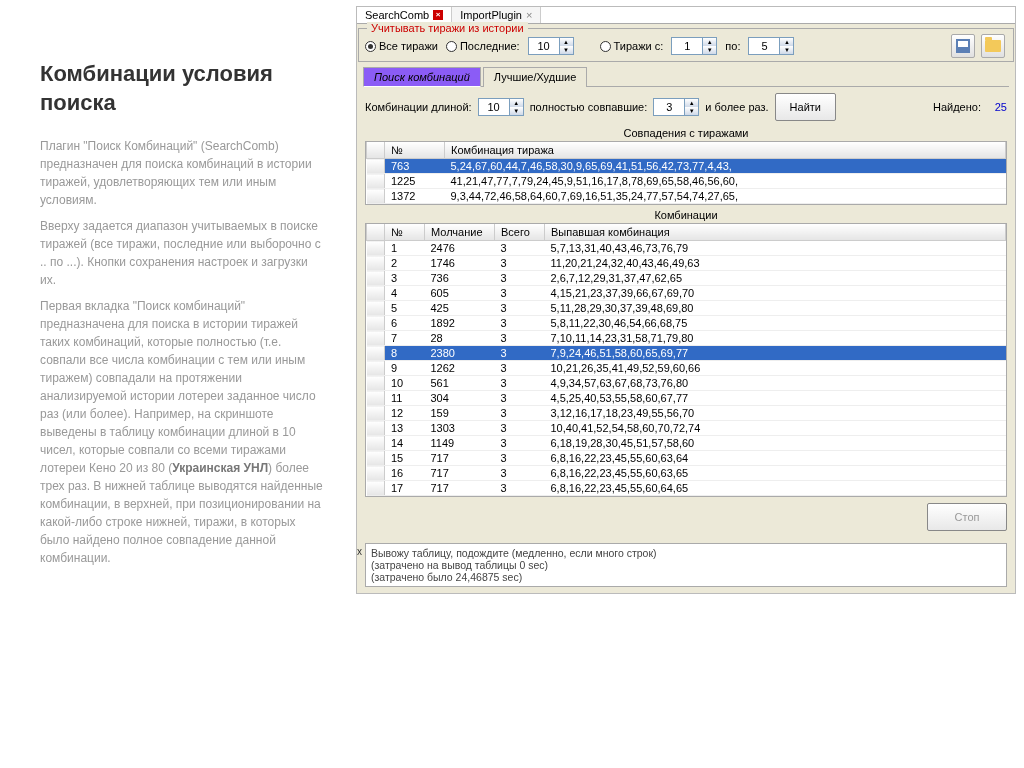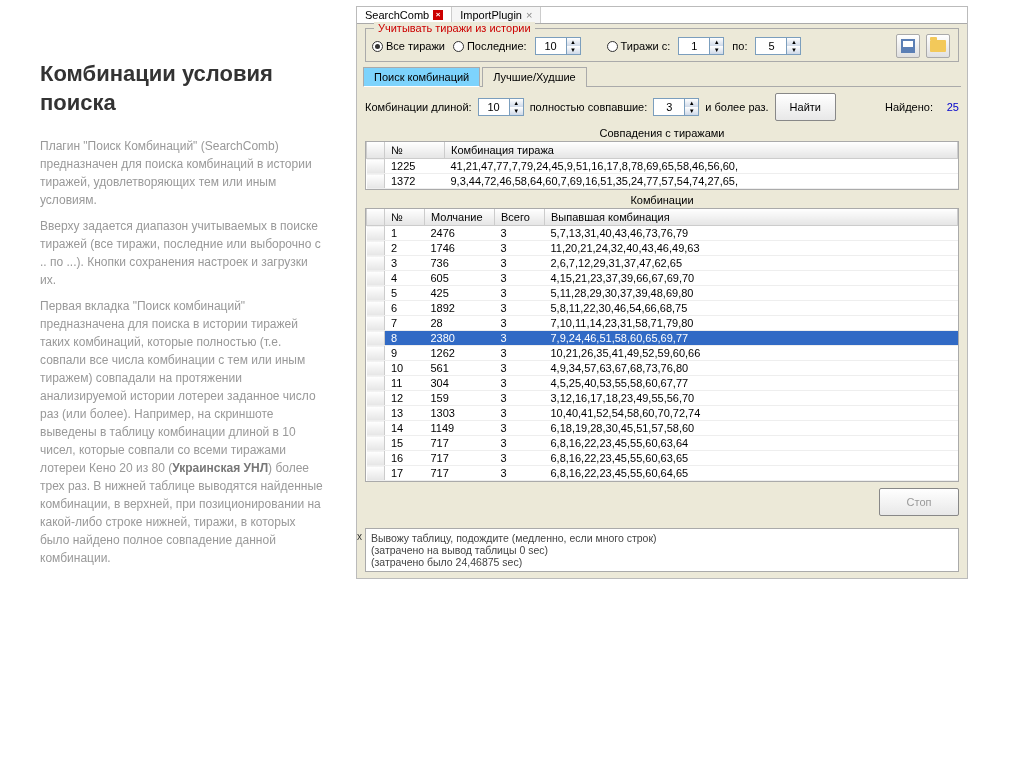--- a/index.html
+++ b/index.html
@@ -2,44 +2,44 @@
 <html><head>
 <meta charset="utf-8">
 <style>
 * { box-sizing: border-box; margin: 0; padding: 0; }
 body { font-family: Tahoma, Arial, sans-serif; font-size: 11px; background: #fff; width: 1024px; height: 768px; overflow: hidden; position: relative; }
 .page { display: flex; height: 768px; }
 .left { width: 356px; padding: 60px 30px 38px 40px; }
 .left h1 { font-size: 22px; color: #333; font-weight: bold; margin-bottom: 20px; line-height: 1.3; }
 .left p { font-size: 12px; color: #999; line-height: 1.5; margin-bottom: 8px; }
 .right { flex: 1; padding-top: 6px; }
-.app { border: 1px solid #bbb; background: #ece9d8; width: 612px; }
+.app { border: 1px solid #bbb; background: #ece9d8; width: 660px; }
 .app-tabs { display: flex; background: #fff; border-bottom: 1px solid #aaa; }
 .app-tab { display: flex; align-items: center; gap: 4px; padding: 2px 8px; border-right: 1px solid #ccc; background: #f5f5f5; font-size: 11px; }
 .app-tab.active { background: #fff; }
 .red-x { display: inline-block; width: 10px; height: 10px; background: #c00; color: #fff; text-align: center; line-height: 10px; font-size: 8px; font-weight: bold; }
-.groupbox { margin: 4px 8px; border: 1px solid #aaa; padding: 8px 6px 6px; position: relative; }
+.groupbox { margin: 4px 1px; border: 1px solid #aaa; padding: 8px 6px 6px; position: relative; }
 .groupbox-title { position: absolute; top: -7px; left: 8px; background: #ece9d8; padding: 0 4px; color: #c00; font-size: 11px; }
 .radio-row { display: flex; align-items: center; gap: 8px; }
 .radio { display: flex; align-items: center; gap: 3px; }
 .radio-dot { width: 11px; height: 11px; border: 1px solid #333; border-radius: 50%; background: #fff; display: flex; align-items: center; justify-content: center; }
 .radio-dot.sel::after { content: ""; width: 5px; height: 5px; background: #333; border-radius: 50%; }
 .spin { display: inline-flex; border: 1px solid #7b9ebd; background: #fff; height: 18px; }
 .spin input { border: none; width: 30px; text-align: center; font-size: 11px; outline: none; }
 .spin-btns { display: flex; flex-direction: column; width: 14px; }
 .spin-btn { flex: 1; background: linear-gradient(#fff,#cfd9e8); border-left: 1px solid #7b9ebd; font-size: 6px; display: flex; align-items: center; justify-content: center; line-height: 1; }
 .icon-btn { width: 24px; height: 24px; border: 1px solid #aaa; background: linear-gradient(#fff,#e0e0e0); display: flex; align-items: center; justify-content: center; border-radius: 2px; }
 .disk-icon { width: 14px; height: 14px; background: #5b7fb5; position: relative; }
 .disk-icon::after { content: ""; position: absolute; top: 2px; left: 2px; right: 2px; height: 6px; background: #fff; }
 .folder-icon { width: 16px; height: 12px; background: #f3c95a; border-radius: 1px; position: relative; }
 .folder-icon::before { content: ""; position: absolute; top: -3px; left: 0; width: 7px; height: 3px; background: #f3c95a; border-radius: 1px 1px 0 0; }
 .right-icons { position: absolute; right: 8px; display: flex; gap: 6px; }
 .subtabs { display: flex; margin: 2px 6px 0; border-bottom: 1px solid #aaa; }
 .subtab { padding: 3px 10px; border: 1px solid #aaa; border-bottom: none; background: #ece9d8; font-size: 11px; margin-right: 2px; position: relative; top: 1px; }
-.subtab.active { background: #7dd3fc; border-bottom: 1px solid #fff; }
+.subtab.active { background: #8b5cf6; border-bottom: 1px solid #fff; font-style: italic; }
 .params { margin: 6px 8px; display: flex; align-items: center; gap: 6px; font-size: 11px; }
 .btn { border: 1px solid #888; background: linear-gradient(#fff,#e8e8e8); padding: 7px 14px; font-size: 11px; border-radius: 2px; }
 .section-title { text-align: center; font-size: 11px; margin: 4px 0 2px; }
 .tbl-wrap { margin: 0 8px; border: 1px solid #aaa; background: #fff; max-height: 76px; overflow: hidden; }
 .tbl-wrap.big { max-height: 296px; overflow-y: auto; }
 .tbl { width: 100%; border-collapse: collapse; font-size: 11px; }
 .tbl th { background: linear-gradient(#fff,#e5e5e5); border: 1px solid #ccc; border-top: none; padding: 2px 6px; text-align: left; font-weight: normal; }
 .tbl td { border-bottom: 1px solid #eee; padding: 1px 6px; white-space: nowrap; }
 .tbl tr.sel td { background: #316ac5; color: #fff; }
 .tbl td.rowh { background: linear-gradient(#fff,#e5e5e5); border-right: 1px solid #ccc; width: 18px; }
@@ -155,20 +155,25 @@
       <div class="tbl-wrap">
         <table class="tbl">
           <thead>
               <tr>
             <th class="rowh-h"></th>
             <th style="width:60px">№</th>
             <th>Комбинация тиража</th>
           </tr>
             </thead>
           <tbody id="top-body">
+              <tr class="sel">
+                <td class="rowh"></td>
+                <td>763</td>
+                <td>5,24,67,60,44,7,46,58,30,9,65,69,41,51,56,42,73,77,4,43,</td>
+              </tr>
               <tr>
                 <td class="rowh"></td>
                 <td>1225</td>
                 <td>41,21,47,77,7,79,24,45,9,51,16,17,8,78,69,65,58,46,56,60,</td>
               </tr>
               <tr>
                 <td class="rowh"></td>
                 <td>1372</td>
                 <td>9,3,44,72,46,58,64,60,7,69,16,51,35,24,77,57,54,74,27,65,</td>
               </tr>

